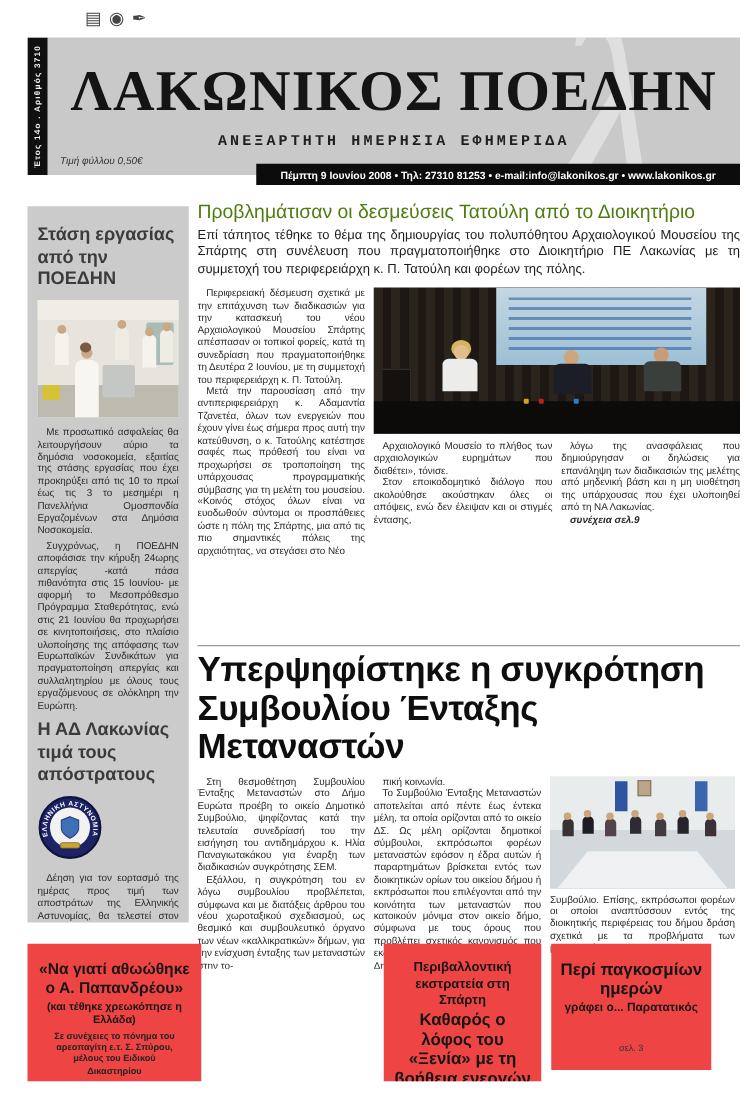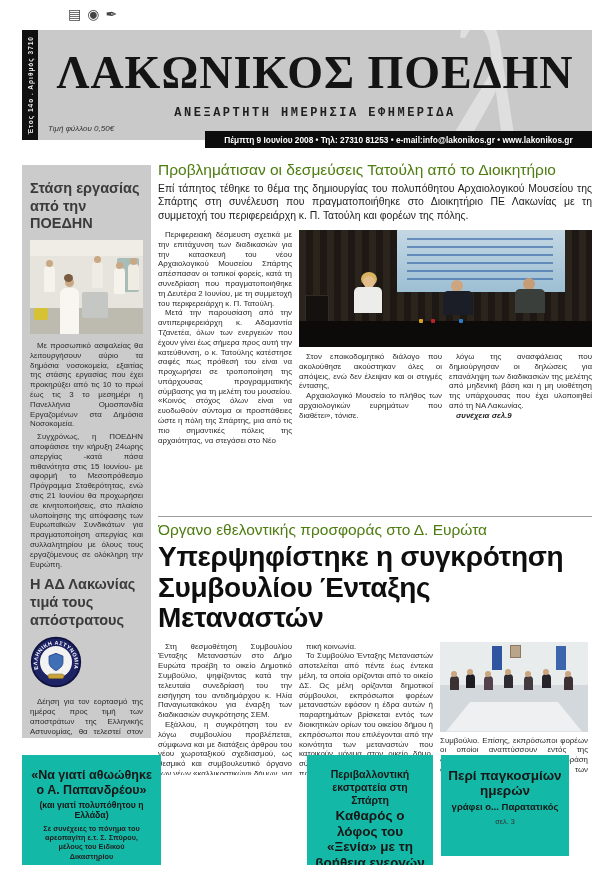--- a/index.html
+++ b/index.html
@@ -77,32 +77,32 @@
   
   .photo2{position:relative;width:148px;height:90px;overflow:hidden;background:linear-gradient(#e9eced 0 48%,#d2d8db 48%);}
   .p2-flag{position:absolute;width:10px;height:24px;background:#2f55a0;top:4px;}
   .p2-frame{position:absolute;left:70px;top:3px;width:9px;height:11px;background:#b9a58a;border:1px solid #8c7a60;}
   .p2-table{position:absolute;left:6px;bottom:0;width:136px;height:30px;background:#eef0f1;
             clip-path:polygon(0 100%,18% 0,82% 0,100% 100%);}
   .p2-fig{position:absolute;width:9px;height:14px;border-radius:4px 4px 0 0;}
   .p2-head{position:absolute;width:6px;height:6px;border-radius:50%;background:#caa57e;}
 
   
-  .tz{position:absolute;top:755px;background:#14b8a6;text-align:center;box-sizing:border-box;
+  .tz{position:absolute;top:755px;background:#ef4444;text-align:center;box-sizing:border-box;
       padding:13px 7px 12px;overflow:hidden;color:#161616;}
   .tz1{left:22px;width:139px;height:110px;}
   .tz2{left:169px;width:130px;height:101px;}
   .tz3{left:307px;width:126px;height:110px;}
   .tz4{left:441px;width:128px;height:101px;}
   .tz-title{font-size:12.5px;font-weight:bold;line-height:1.18;margin:0;}
   .tz-kick{font-size:10.5px;font-weight:bold;line-height:1.25;margin:0 0 1px;}
   .tz-big{font-size:13.5px;font-weight:bold;line-height:1.14;margin:0;}
   .tz-sub{font-size:8.7px;font-weight:bold;margin:2px 0 0;}
   .tz-note{font-size:7.3px;font-weight:600;line-height:1.3;margin:4px 12px 0;color:#222;}
-  .tz-page{font-size:7.3px;margin-top:5px;color:#333;}
+  .tz-page{font-size:7.3px;margin-top:22px;color:#333;}
 </style>
 </head>
 <body>
 
 <div class="page">
 
   <div class="logos">
     <span>▤</span>
     <span>◉</span>
     <span>✒</span>
@@ -183,36 +183,35 @@
 
           <div class="p1-head" style="left:224px;top:48px;background:#c79d78;"></div>
           <div class="p1-suit" style="left:216px;top:59px;background:#3a3f3c;"></div>
           <div class="p1-table"></div>
           <div class="p1-mic" style="left:120px;bottom:24px;background:#d9a11f;"></div>
           <div class="p1-mic" style="left:132px;bottom:24px;background:#b82222;"></div>
           <div class="p1-mic" style="left:160px;bottom:24px;background:#2a7ec9;"></div>
         </div>
         <div class="under">
           <div class="ucol">
+            <p>Αρχαιολογικό Μουσείο το πλήθος των αρχαιολογικών ευρημάτων που διαθέτει», τόνισε.</p>
             <p>Στον εποικοδομητικό διάλογο που ακολούθησε ακούστηκαν όλες οι απόψεις, ενώ δεν έλειψαν και οι στιγμές έντασης,</p>
-            <p>Αρχαιολογικό Μουσείο το πλήθος των αρχαιολογικών ευρημάτων που διαθέτει», τόνισε.</p>
           </div>
           <div class="ucol">
             <p>λόγω της ανασφάλειας που δημιούργησαν οι δηλώσεις για επανάληψη των διαδικασιών της μελέτης από μηδενική βάση και η μη υιοθέτηση της υπάρχουσας που έχει υλοποιηθεί από τη ΝΑ Λακωνίας.</p>
             <p class="cont">συνέχεια σελ.9</p>
           </div>
         </div>
       </div>
     </div>
   </div>
 
   <div class="divider"></div>
 
   <div class="article2">
-    <p class="kicker">Όργανο εθελοντικής προσφοράς στο Δ. Ευρώτα</p>
     <h1 class="headline">Υπερψηφίστηκε η συγκρότηση Συμβουλίου Ένταξης Μεταναστών</h1>
     <div class="a-body">
       <div class="acol">
         <p>Στη θεσμοθέτηση Συμβουλίου Ένταξης Μεταναστών στο Δήμο Ευρώτα προέβη το οικείο Δημοτικό Συμβούλιο, ψηφίζοντας κατά την τελευταία συνεδρίασή του την εισήγηση του αντιδημάρχου κ. Ηλία Παναγιωτακάκου για έναρξη των διαδικασιών συγκρότησης ΣΕΜ.</p>
         <p>Εξάλλου, η συγκρότηση του εν λόγω συμβουλίου προβλέπεται, σύμφωνα και με διατάξεις άρθρου του νέου χωροταξικού σχεδιασμού, ως θεσμικό και συμβουλευτικό όργανο των νέων «καλλικρατικών» δήμων, για την ενίσχυση ένταξης των μεταναστών στην το-</p>
       </div>
       <div class="acol">
         <p>πική κοινωνία.</p>
         <p>Το Συμβούλιο Ένταξης Μεταναστών αποτελείται από πέντε έως έντεκα μέλη, τα οποία ορίζονται από το οικείο ΔΣ. Ως μέλη ορίζονται δημοτικοί σύμβουλοι, εκπρόσωποι φορέων μεταναστών εφόσον η έδρα αυτών ή παραρτημάτων βρίσκεται εντός των διοικητικών ορίων του οικείου δήμου ή εκπρόσωποι που επιλέγονται από την κοινότητα των μεταναστών που κατοικούν μόνιμα στον οικείο δήμο, σύμφωνα με τους όρους που προβλέπει σχετικός κανονισμός που εκδίδει με απόφασή του το οικείο Δημοτικό</p>
       </div>
@@ -238,21 +237,21 @@
           <div class="p2-table"></div>
         </div>
         <p class="caption">Συμβούλιο. Επίσης, εκπρόσωποι φορέων οι οποίοι αναπτύσσουν εντός της διοικητικής περιφέρειας του δήμου δράση σχετικά με τα προβλήματα των μεταναστών.</p>
 
       </div>
     </div>
   </div>
 
   <div class="tz tz1">
     <p class="tz-title">«Να γιατί αθωώθηκε ο Α. Παπανδρέου»</p>
-    <p class="tz-sub">(και γιατί πολυπόθητου η Ελλάδα)</p>
+    <p class="tz-sub">(και τέθηκε χρεωκόπησε η Ελλάδα)</p>
     <p class="tz-note">Σε συνέχειες το πόνημα του αρεοπαγίτη ε.τ. Σ. Σπύρου, μέλους του Ειδικού Δικαστηρίου</p>
     <p class="tz-page">σελ. 4</p>
   </div>
   <div class="tz tz3">
     <p class="tz-kick">Περιβαλλοντική εκστρατεία στη Σπάρτη</p>
     <p class="tz-big">Καθαρός ο λόφος του «Ξενία» με τη βοήθεια ενεργών πολιτών</p>
 
   </div>
   <div class="tz tz4">
     <p class="tz-big">Περί παγκοσμίων ημερών</p>

